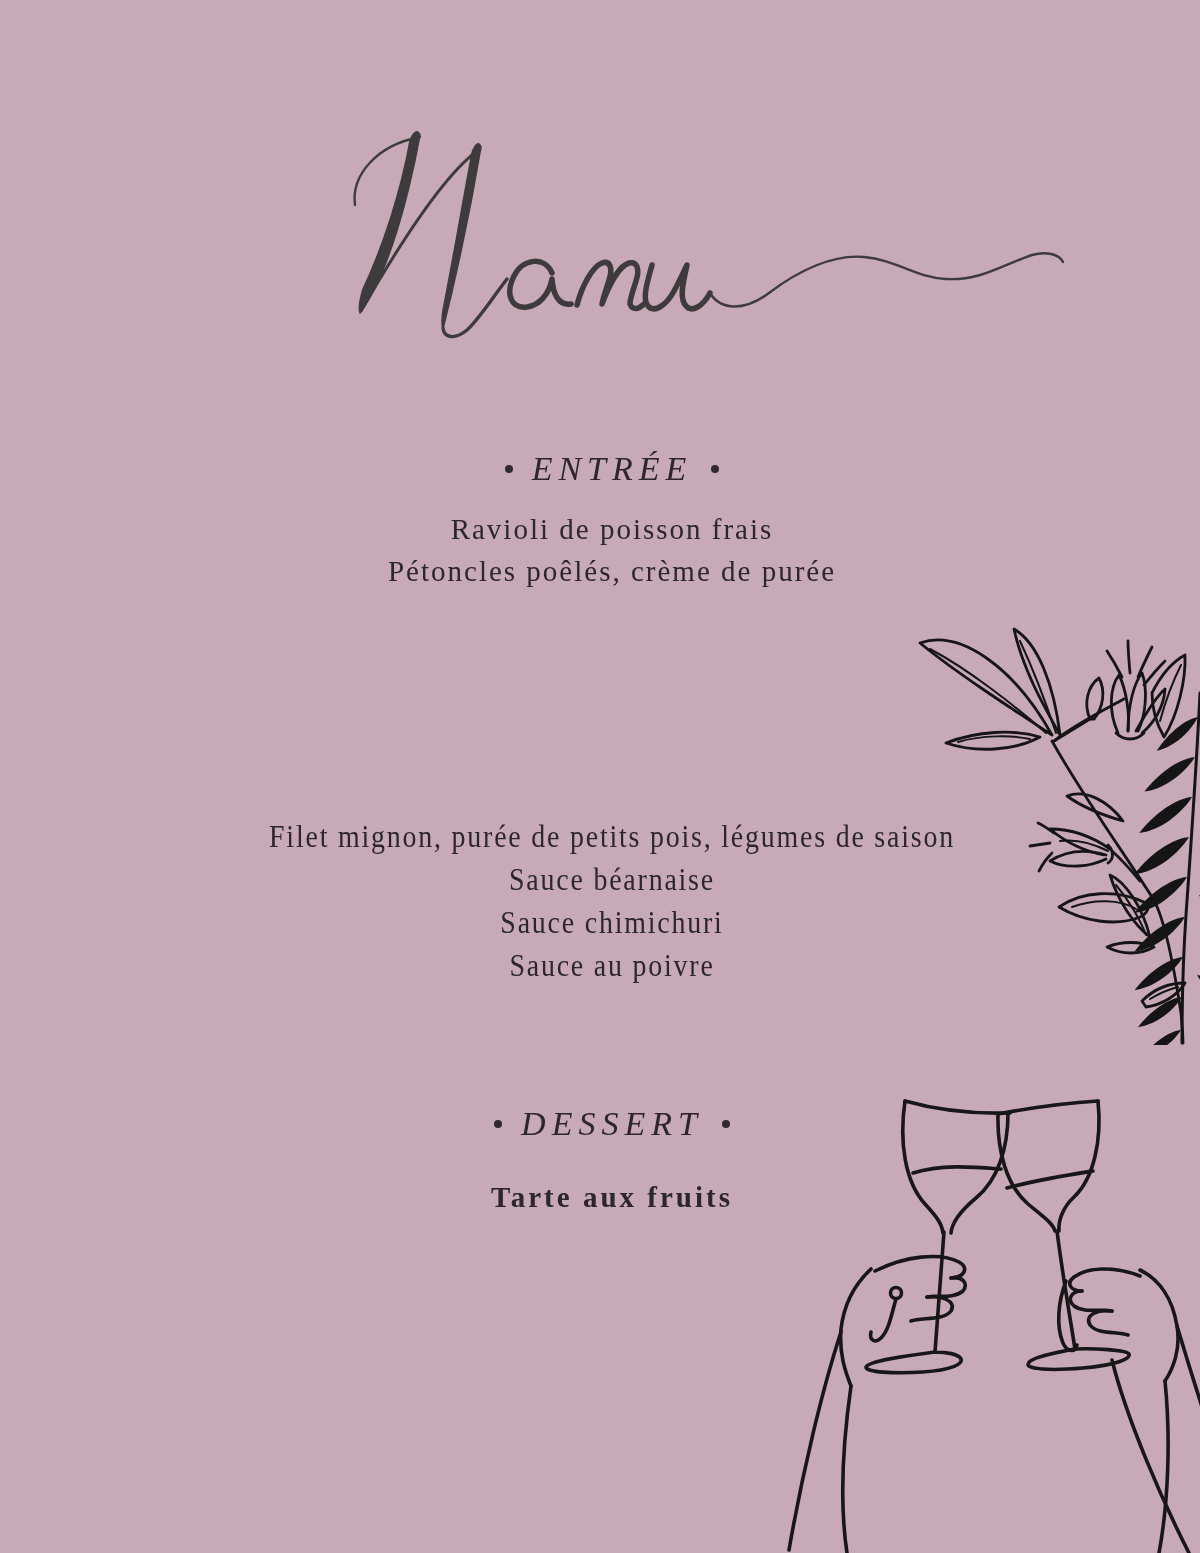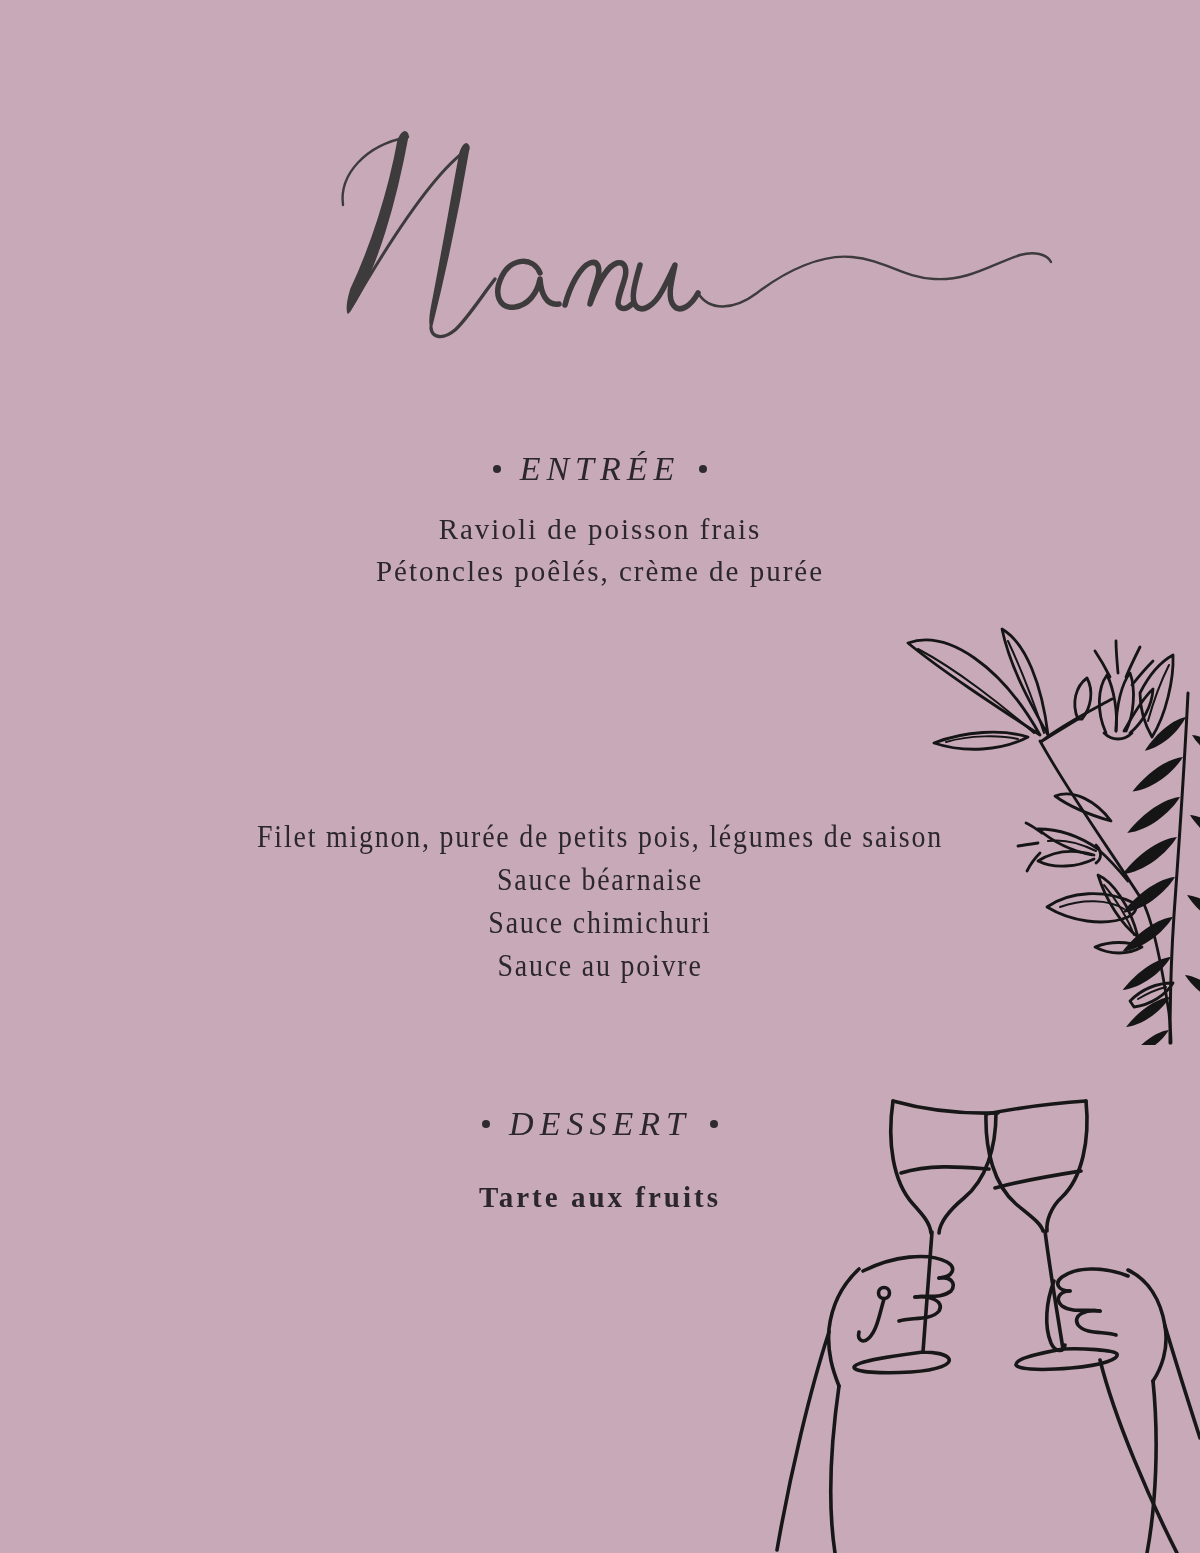--- a/index.html
+++ b/index.html
@@ -1,21 +1,21 @@
 <!DOCTYPE html>
 <html><head>
 <meta charset="utf-8">
 <style>
   html,body{margin:0;padding:0;}
   body{
     width:1200px;height:1553px;position:relative;overflow:hidden;
     background:#c8a9b8;
     font-family:"Liberation Serif", serif;
   }
-  .page{position:absolute;inset:0;}
+  .page{position:absolute;inset:0;margin-left:12px;}
   .sr-only{
     position:absolute;width:1px;height:1px;overflow:hidden;
     clip-path:inset(50%);white-space:nowrap;
   }
   .title-wrap{position:absolute;left:337px;top:127px;width:760px;height:215px;}
   .title-svg{display:block;width:760px;height:215px;}
 
   .section-header{
     position:absolute;left:0;width:1200px;height:48px;
     display:flex;justify-content:center;align-items:center;gap:19px;

